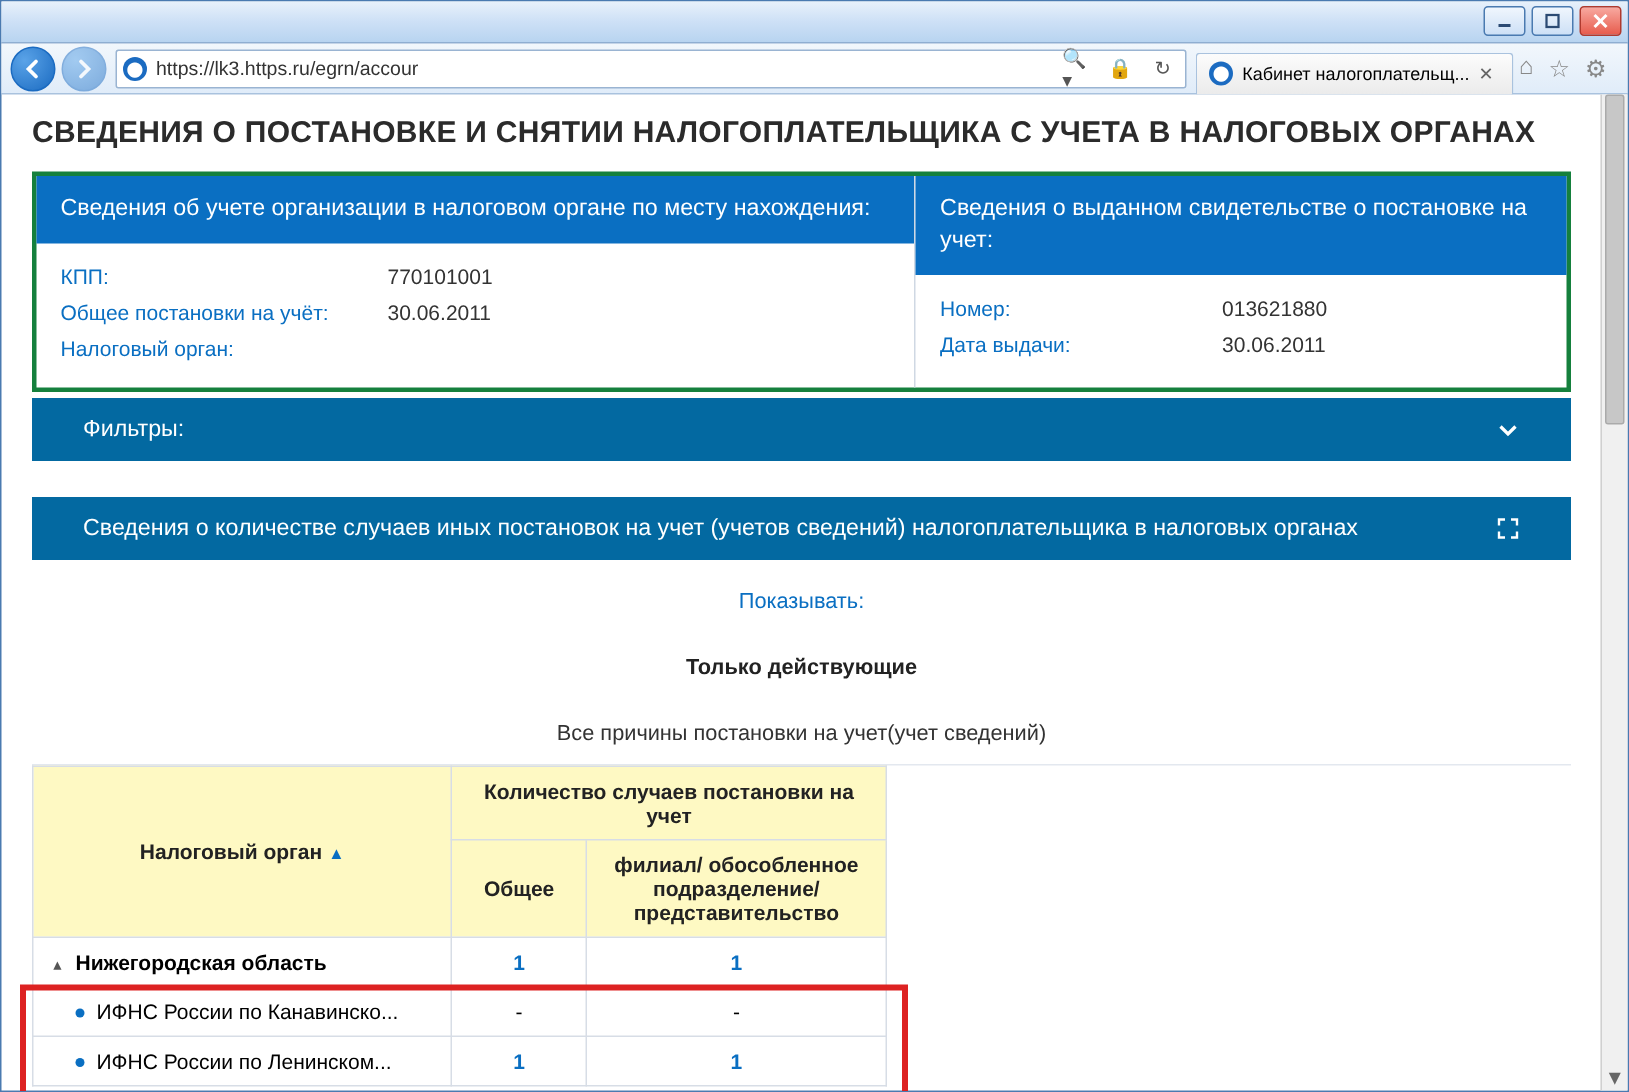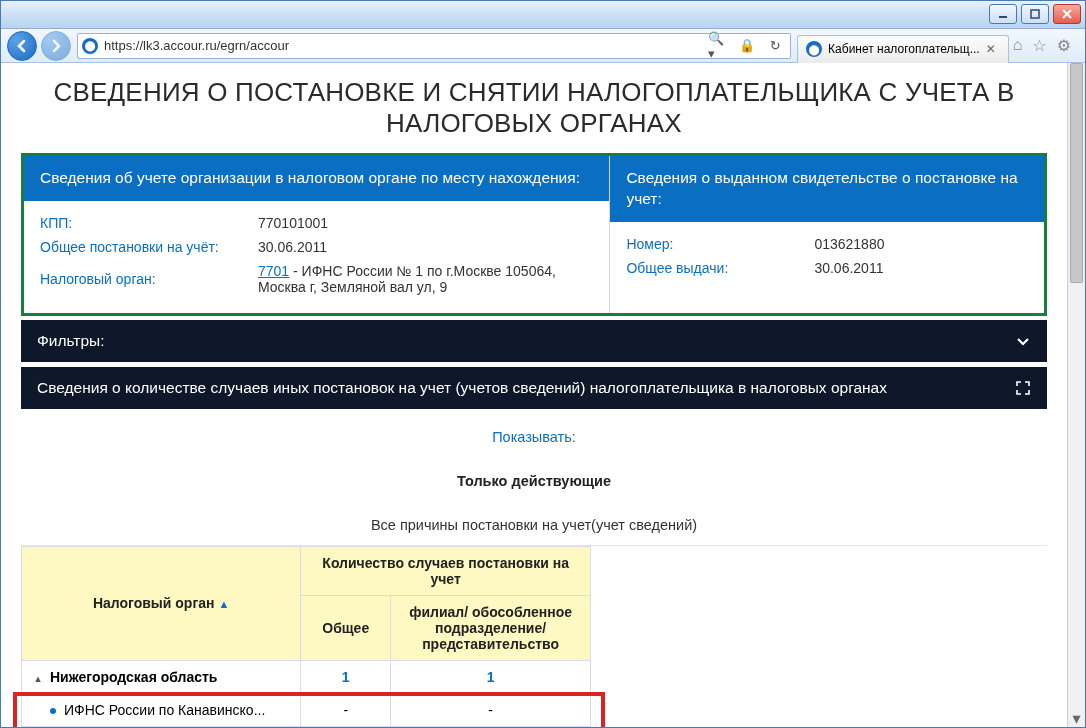--- a/index.html
+++ b/index.html
@@ -29,34 +29,34 @@
   .nav-right span { cursor:pointer; font-size:16px; }
 
   
   .page { position:absolute; top:62px; left:0; right:18px; bottom:0; overflow:auto; padding:14px 20px; }
   .scrollbar { position:absolute; top:62px; right:0; bottom:0; width:18px; background:#f0f0f0; border-left:1px solid #d0d0d0; }
   .scrollbar .thumb{ position:absolute; top:0; left:2px; right:2px; height:220px; background:#c7c7c7; border:1px solid #aaa; border-radius:2px;}
   .scrollbar .arrow{position:absolute;left:0;right:0;height:18px;display:flex;align-items:center;justify-content:center;color:#666;}
   .scrollbar .arrow.top{top:0;}
   .scrollbar .arrow.bot{bottom:0;}
 
-  h1.page-title { font-family: Arial, sans-serif; font-weight: normal; font-size:26px; color:#2b2b2b; margin-bottom:14px; letter-spacing:0.2px;text-align:center;}
+  h1.page-title { font-family: Arial, sans-serif; font-weight: bold; font-size:20px; color:#2b2b2b; margin-bottom:14px; letter-spacing:0.2px;}
 
   .two-col { display:flex; gap:0; border:3px solid #15803d; margin-bottom:4px; }
   .panel { flex:1; }
   .panel.left{ flex:1.35; border-right:1px solid #cfd8e3;}
   .panel-head { background:#0a6fc2; color:#fff; padding:12px 16px; font-size:15.5px; line-height:1.35; }
   .panel-body { padding:10px 16px 14px; font-size:14px; }
-  .kv-row { display:flex; padding:4px 0; align-items:center; gap:8px;}
+  .kv-row { display:flex; padding:4px 0; align-items:flex-end; gap:8px;}
   .kv-label { width:210px; color:#0a6fc2; flex-shrink:0; }
   .panel.right .kv-label{ width:180px; }
   .kv-value { color:#333; }
   .kv-value a { color:#0a6fc2; text-decoration:underline; }
 
-  .bar { background:#0f172a; color:#fff; padding:12px 16px; font-size:15.5px; display:flex; align-items:center; justify-content:space-between; cursor:pointer;}
+  .bar { background:#0369a1; color:#fff; padding:12px 34px; font-size:15.5px; display:flex; align-items:center; justify-content:space-between; cursor:pointer;}
   .bar + .bar { margin-top:10px; }
   .bar-right-icon { width:16px;height:16px;}
 
   .filter-row { display:flex; gap:28px; padding:12px 16px; font-size:14.5px; border-bottom:1px solid #e3e8ef; align-items:center; margin-top:8px;flex-direction:column; }
   .filter-row .lbl { color:#0a6fc2; }
   .filter-row .active { font-weight:bold; color:#222; }
   .filter-row .link { color:#333; }
 
   table.data { width:570px; border-collapse:collapse; font-size:14px; }
   table.data th, table.data td { border:1px solid #d7dde6; padding:8px 10px; text-align:center; vertical-align:middle; }
@@ -100,21 +100,21 @@
           <path d="M10 3 L5 8 L10 13" fill="none" stroke="#fff" stroke-width="2.5" stroke-linecap="round"></path>
         </svg>
       </div>
     <div class="navbtn-circle fwd">
         <svg viewBox="0 0 16 16">
           <path d="M6 3 L11 8 L6 13" fill="none" stroke="#fff" stroke-width="2.5" stroke-linecap="round"></path>
         </svg>
       </div>
     <div class="addrbar">
       <span class="favicon">⬤</span>
-      <span class="addrtext">https://lk3.accour.ru/egrn/accour</span>
+      <span class="addrtext">https://lk3.https.ru/egrn/accour</span>
       <span class="addr-ico">🔍▾</span>
       <span class="addr-ico">🔒</span>
       <span class="addr-ico">↻</span>
     </div>
     <div class="tab-strip">
       <div class="tab">
         <span class="favicon">⬤</span>
         <span>Кабинет налогоплательщ...</span>
         <span class="close-x">✕</span>
       </div>
@@ -136,47 +136,46 @@
           <div class="kv-row">
             <div class="kv-label">КПП:</div>
             <div class="kv-value">770101001</div>
           </div>
           <div class="kv-row">
             <div class="kv-label">Общее постановки на учёт:</div>
             <div class="kv-value">30.06.2011</div>
           </div>
           <div class="kv-row">
             <div class="kv-label">Налоговый орган:</div>
-            <div class="kv-value"><a href="#">7701</a><span> - ИФНС России № 1 по г.Москве 105064, Москва г, Земляной вал ул, 9</span></div>
           </div>
         </div>
       </div>
       <div class="panel right">
         <div class="panel-head">Сведения о выданном свидетельстве о постановке на учет:</div>
         <div class="panel-body">
           <div class="kv-row">
             <div class="kv-label">Номер:</div>
             <div class="kv-value">013621880</div>
           </div>
           <div class="kv-row">
-            <div class="kv-label">Общее выдачи:</div>
+            <div class="kv-label">Дата выдачи:</div>
             <div class="kv-value">30.06.2011</div>
           </div>
         </div>
       </div>
     </div>
 
     <div class="bar">
       <span>Фильтры:</span>
       <svg class="bar-right-icon" viewBox="0 0 16 16">
           <path d="M3 6 L8 11 L13 6" fill="none" stroke="#fff" stroke-width="2.2"></path>
         </svg>
     </div>
 
-    <div class="bar" style="margin-top:5px">
+    <div class="bar" style="margin-top:24px">
       <span>Сведения о количестве случаев иных постановок на учет (учетов сведений) налогоплательщика в налоговых органах</span>
       <svg class="bar-right-icon" viewBox="0 0 16 16">
           <path d="M2 6 L2 2 L6 2 M10 2 L14 2 L14 6 M14 10 L14 14 L10 14 M6 14 L2 14 L2 10" fill="none" stroke="#fff" stroke-width="1.6"></path>
         </svg>
     </div>
 
     <div class="filter-row">
       <span class="lbl">Показывать:</span>
       <span class="active">Только действующие</span>
       <span class="link">Все причины постановки на учет(учет сведений)</span>

